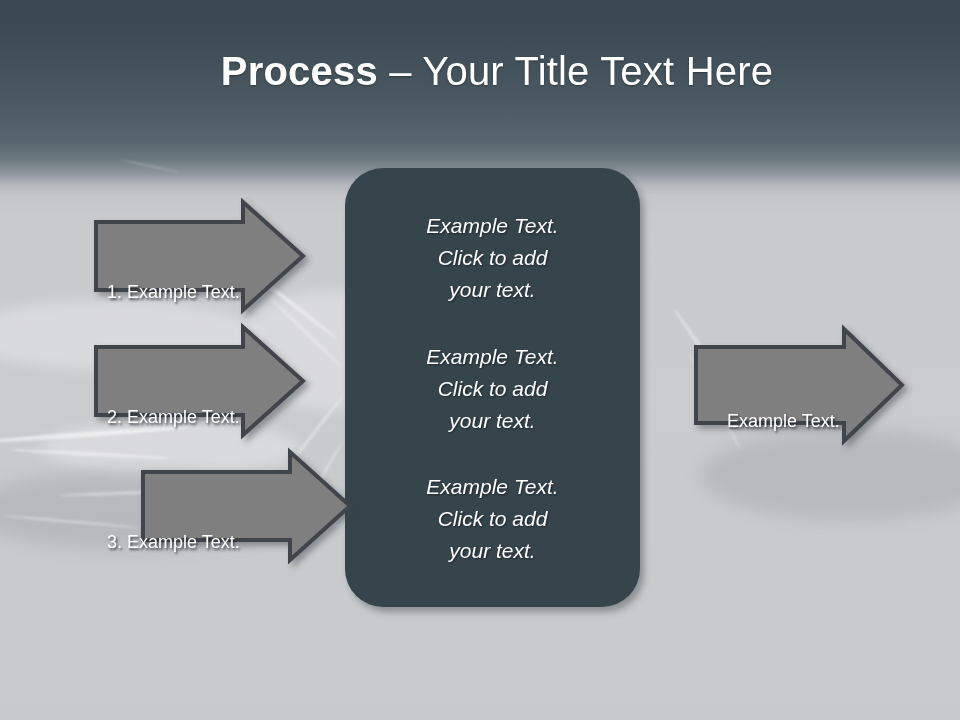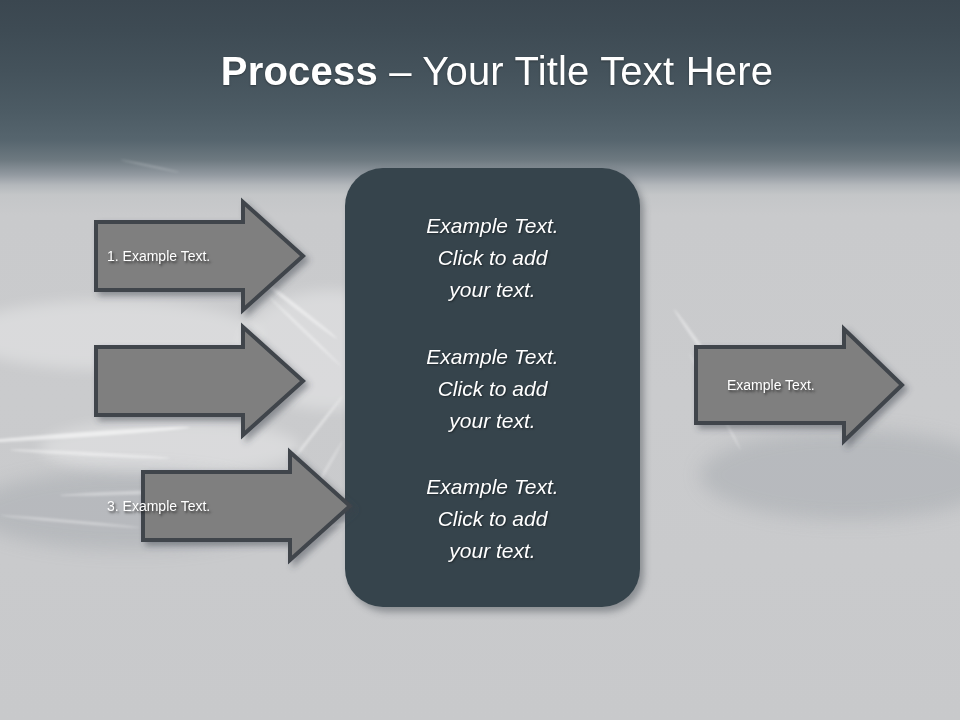--- a/index.html
+++ b/index.html
@@ -100,24 +100,25 @@
   .arrow {
     position: absolute;
   }
   .arrow svg {
     display: block;
     overflow: visible;
   }
   .arrow-label {
     position: absolute;
     color: #ffffff;
-    font-size: 14px;
+    font-size: 18px;
     line-height: 22px;
     white-space: nowrap;
     text-shadow: 1.5px 1.5px 2.5px rgba(30,30,30,0.75);
+    margin-top: 36px;
   }
 
   #arrow-left-0 { left: 94px; top: 200px;  width: 212px; height: 112px; }
   #arrow-left-1 { left: 94px; top: 325px;  width: 212px; height: 112px; }
   #arrow-left-2 { left: 94px; top: 450px;  width: 212px; height: 112px; padding-left: 47px; }
   #arrow-right-0 { left: 694px; top: 327px; width: 212px; height: 116px; }
 
   #arrow-left-0 .arrow-label,
   #arrow-left-1 .arrow-label,
   #arrow-left-2 .arrow-label { left: 13px; top: 45px; }
@@ -178,20 +179,21 @@
       </defs>
       <polygon points="2,22 149,22 149,2 209,56 149,110 149,90 2,90" fill="#7f7f7f" stroke="#3f444b" stroke-width="4" stroke-linejoin="miter" filter="url(#ashadow)"></polygon>
     </svg>
     <div class="arrow-label">1. Example Text.</div>
   </div>
 
   <div class="arrow" id="arrow-left-1">
     <svg width="212" height="112" viewBox="0 0 212 112">
       <polygon points="2,22 149,22 149,2 209,56 149,110 149,90 2,90" fill="#7f7f7f" stroke="#3f444b" stroke-width="4" stroke-linejoin="miter" filter="url(#ashadow)"></polygon>
     </svg>
+    <div class="arrow-label">2. Example Text.</div>
   </div>
 
   <div class="arrow" id="arrow-left-2">
     <svg width="212" height="112" viewBox="0 0 212 112">
       <polygon points="2,22 149,22 149,2 209,56 149,110 149,90 2,90" fill="#7f7f7f" stroke="#3f444b" stroke-width="4" stroke-linejoin="miter" filter="url(#ashadow)"></polygon>
     </svg>
     <div class="arrow-label">3. Example Text.</div>
   </div>
 
   <div class="arrow" id="arrow-right-0">

